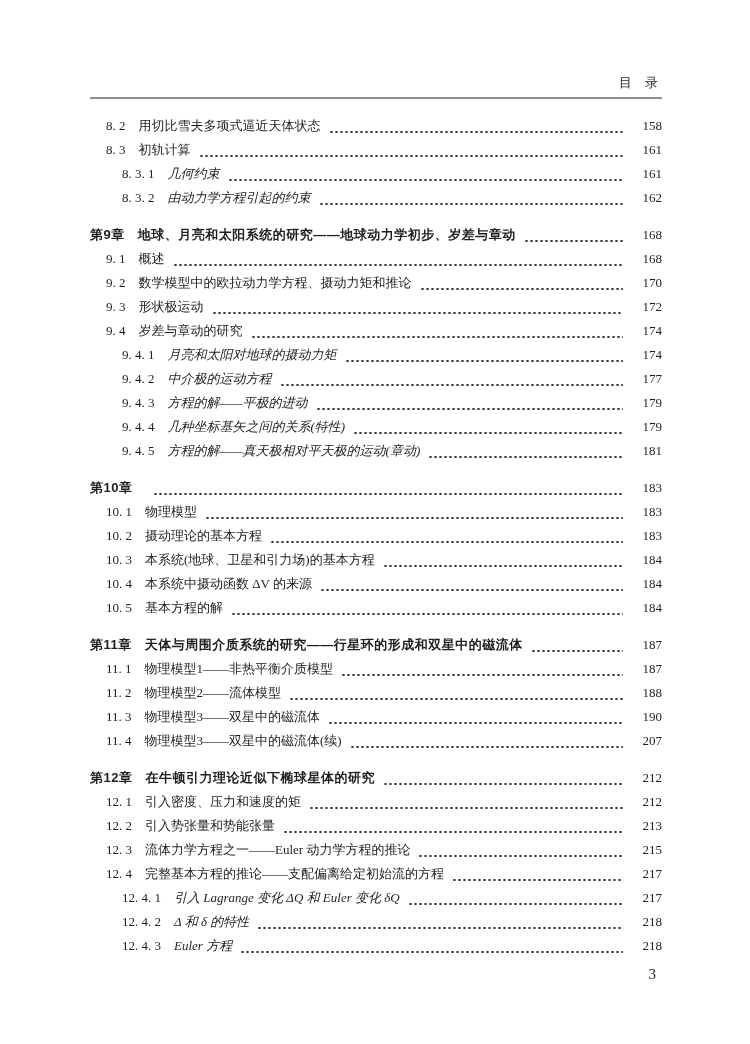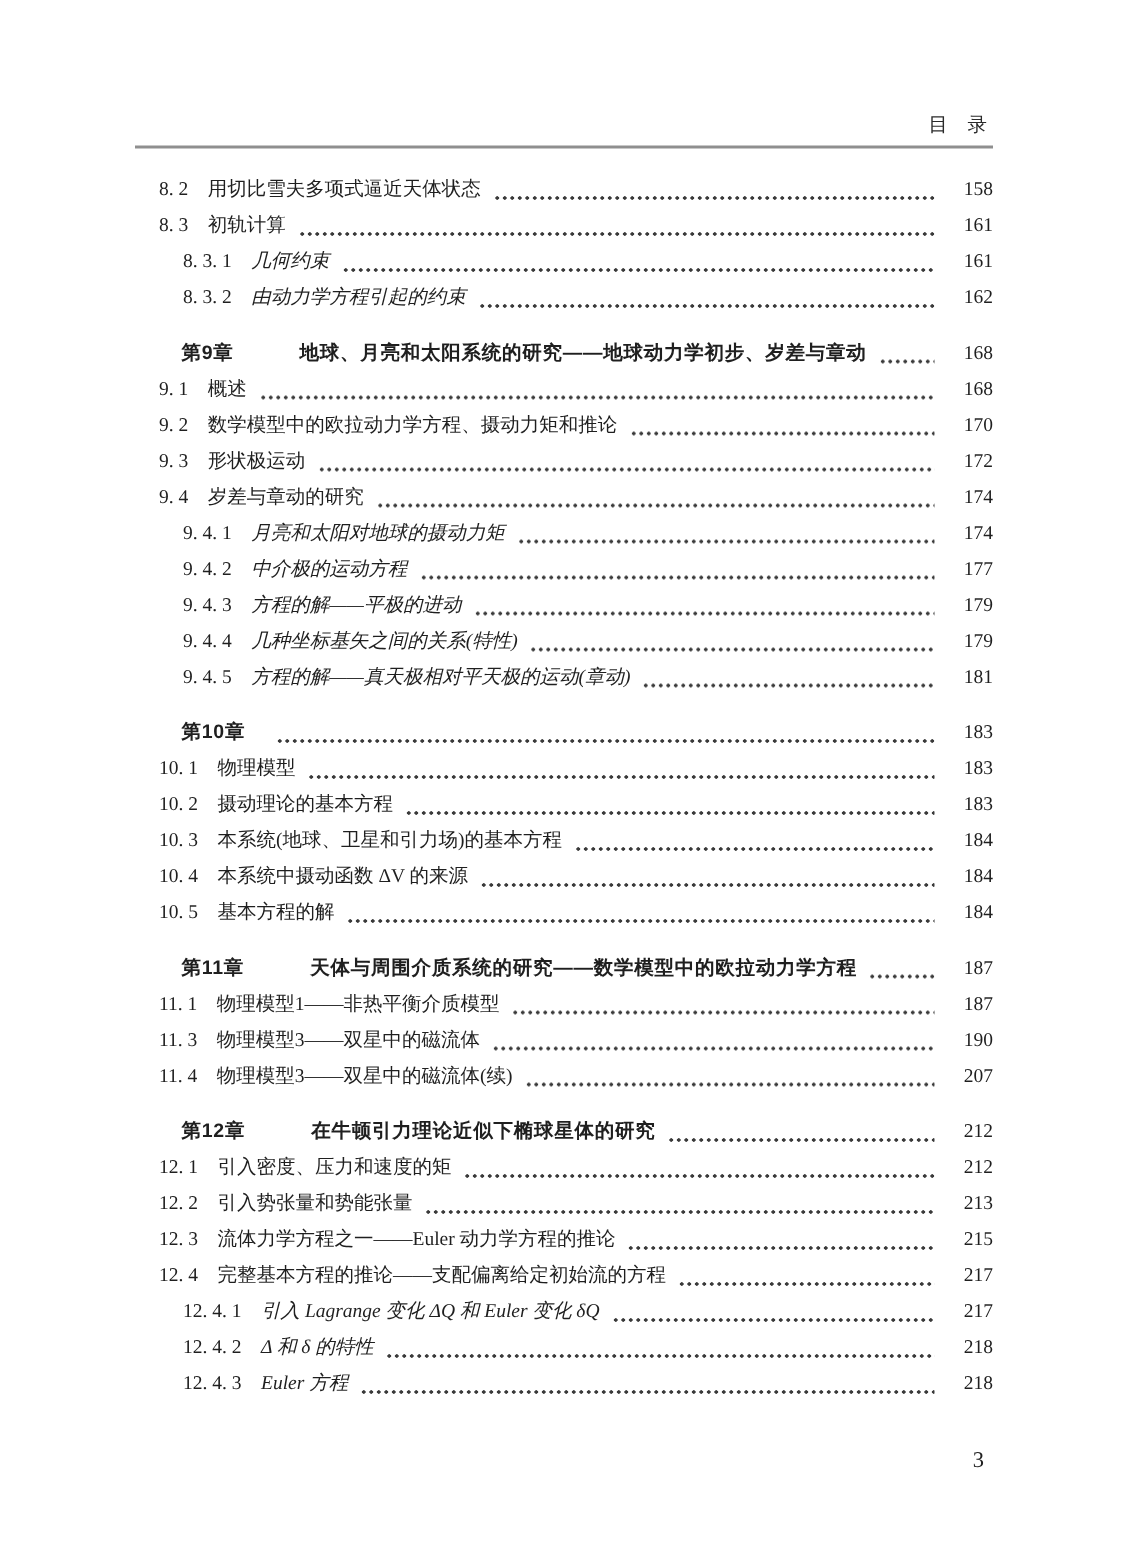--- a/index.html
+++ b/index.html
@@ -46,21 +46,20 @@
     white-space: nowrap;
   }
   .row.l1 {
     margin-top: 13px;
   }
   .row.l1 .num,
   .row.l1 .title {
     font-family: "Liberation Sans", sans-serif;
     font-weight: bold;
     letter-spacing: 0.5px;
-    margin-left: 31px;
   }
   .row.l2 { padding-left: 16px; }
   .row.l3 { padding-left: 32px; }
   .row.l3 .title {
     font-style: italic;
     margin-top: 38px;
   }
   .num {
     margin-right: 13px;
     white-space: nowrap;
@@ -216,29 +215,35 @@
           <span class="page-col">184</span>
         </div>
         <div class="row l2">
           <span class="num">10. 5</span>
           <span class="title">基本方程的解</span>
           <span class="leader"></span>
           <span class="page-col">184</span>
         </div>
         <div class="row l1">
           <span class="num">第11章</span>
-          <span class="title">天体与周围介质系统的研究——数学模型中的欧拉动力学方程</span>
+          <span class="title">天体与周围介质系统的研究——行星环的形成和双星中的磁流体</span>
           <span class="leader"></span>
           <span class="page-col">187</span>
         </div>
         <div class="row l2">
           <span class="num">11. 1</span>
           <span class="title">物理模型1——非热平衡介质模型</span>
           <span class="leader"></span>
           <span class="page-col">187</span>
+        </div>
+        <div class="row l2">
+          <span class="num">11. 2</span>
+          <span class="title">物理模型2——流体模型</span>
+          <span class="leader"></span>
+          <span class="page-col">188</span>
         </div>
         <div class="row l2">
           <span class="num">11. 3</span>
           <span class="title">物理模型3——双星中的磁流体</span>
           <span class="leader"></span>
           <span class="page-col">190</span>
         </div>
         <div class="row l2">
           <span class="num">11. 4</span>
           <span class="title">物理模型3——双星中的磁流体(续)</span>

